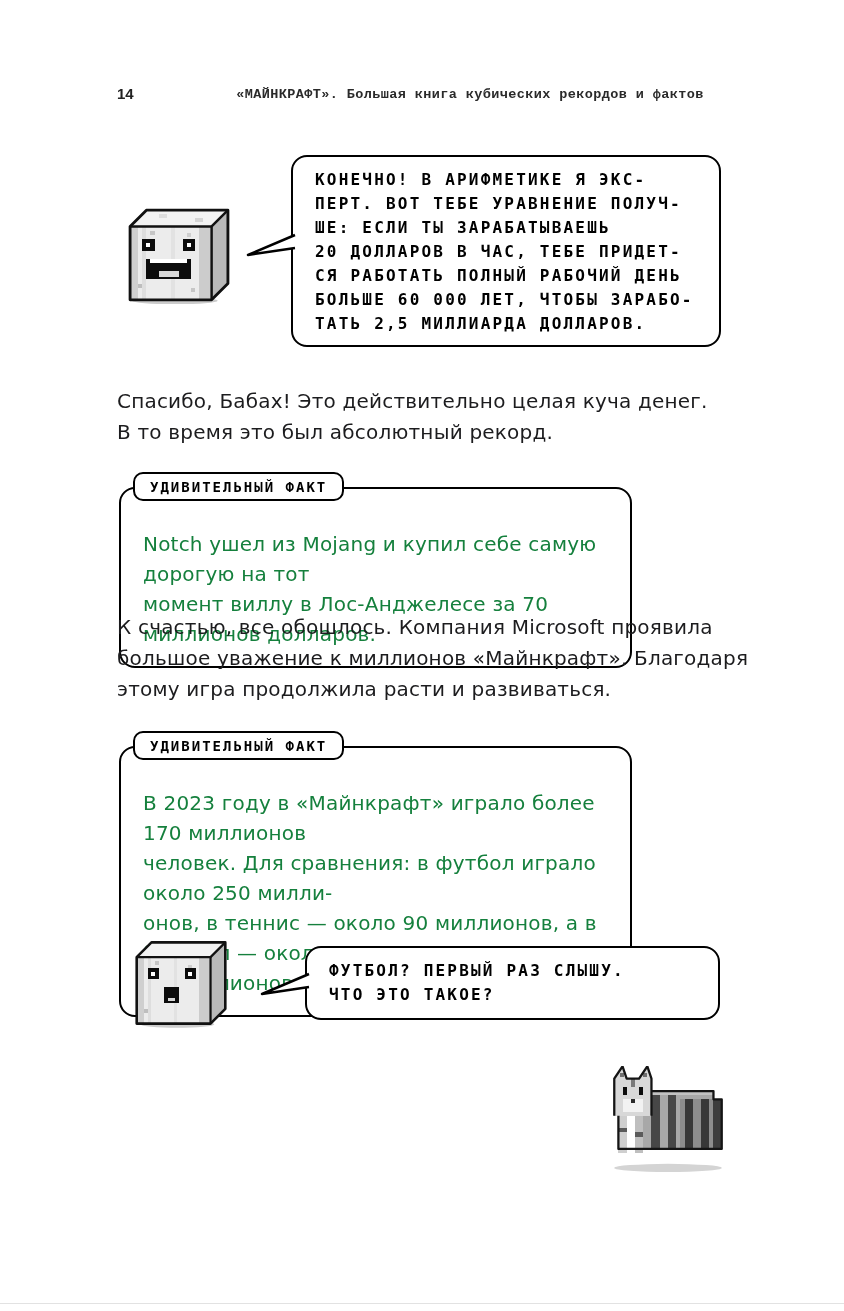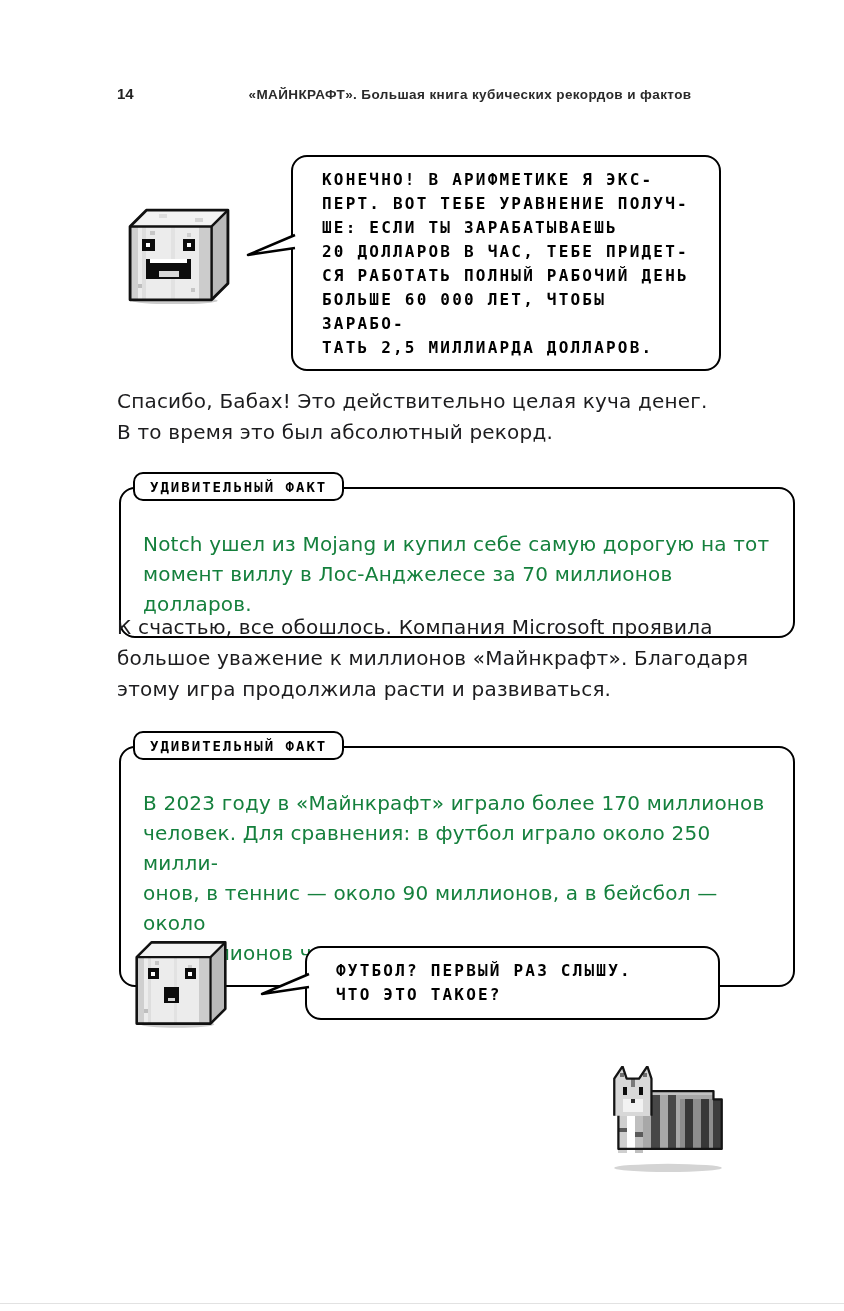--- a/index.html
+++ b/index.html
@@ -15,39 +15,39 @@
 
   
   .page-number {
     position:absolute; left:117px; top:85px;
     font-family:"Liberation Sans", sans-serif;
     font-size:15px; font-weight:700; color:#222;text-align:center;
   }
   .book-title {
     position:absolute; left:190px; top:87px; width:560px;
     text-align:center;
-    font-family:Liberation Sans, sans-serif;
+    font-family:Liberation Mono, monospace;
     font-size:13.5px; font-weight:700; letter-spacing:0.4px; color:#2a2a2a;
   }
 
   
   .pixel {
     font-family:"DejaVu Sans Mono", monospace;
     font-weight:700;
     color:#000;
     white-space:pre-line;
   }
 
   
   .bubble {
     position:absolute;
     background:#fff;
     border:2.5px solid #000;
     border-radius:16px;
-    padding:11px 20px 9px 29px;
+    padding:11px 20px 9px 22px;
   }
   .bubble .bubble-text {
     font-size:16px;
     letter-spacing:2.2px;
     line-height:24px;
   }
   .tail { position:absolute; }
 
   
   .body-text {
@@ -55,21 +55,21 @@
     font-size:20px;
     line-height:31px;
     letter-spacing:0.2px;
     white-space:pre-line;
     color:#1c1c1e;
   }
 
   
   .factbox {
     position:absolute;
-    left:119px; width:676px;
+    left:119px; width:513px;
     background:#fff;
     border:2.5px solid #000;
     border-radius:16px;
     padding:40px 18px 17px 22px;
   }
   .factbox-label {
     position:absolute;
     top:-17px; left:12px;
     background:#fff;
     border:2.5px solid #000;

